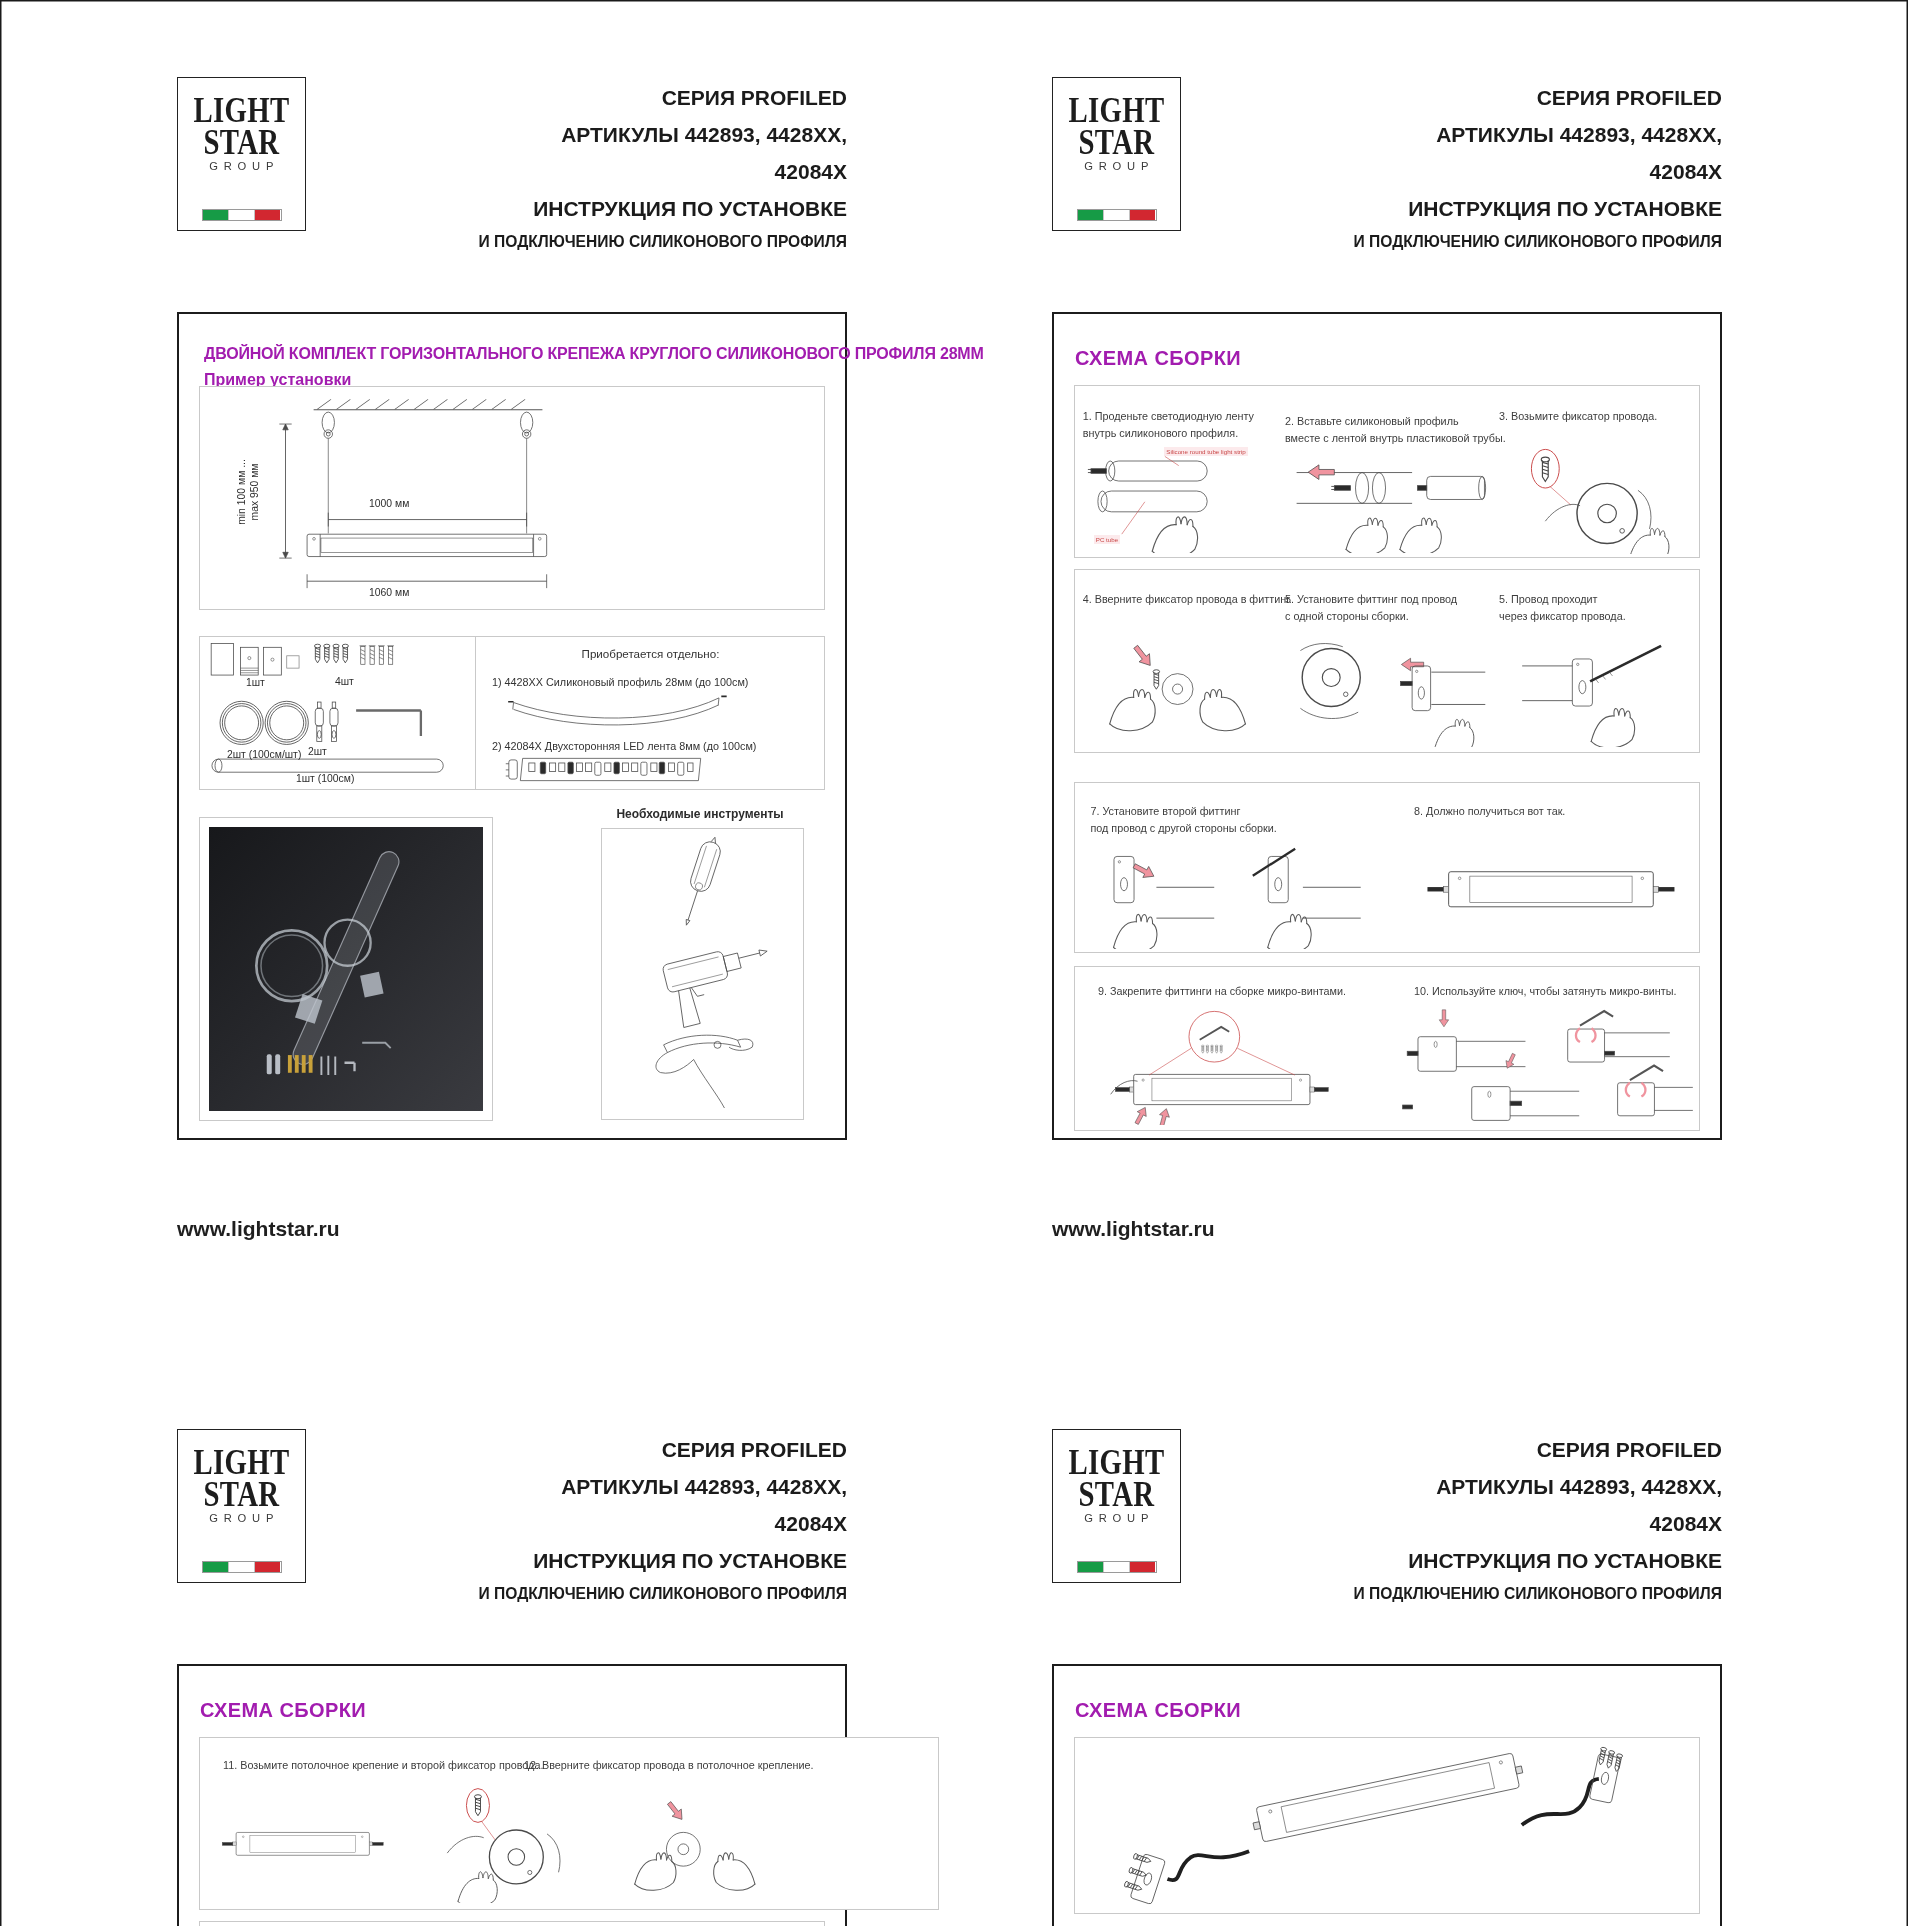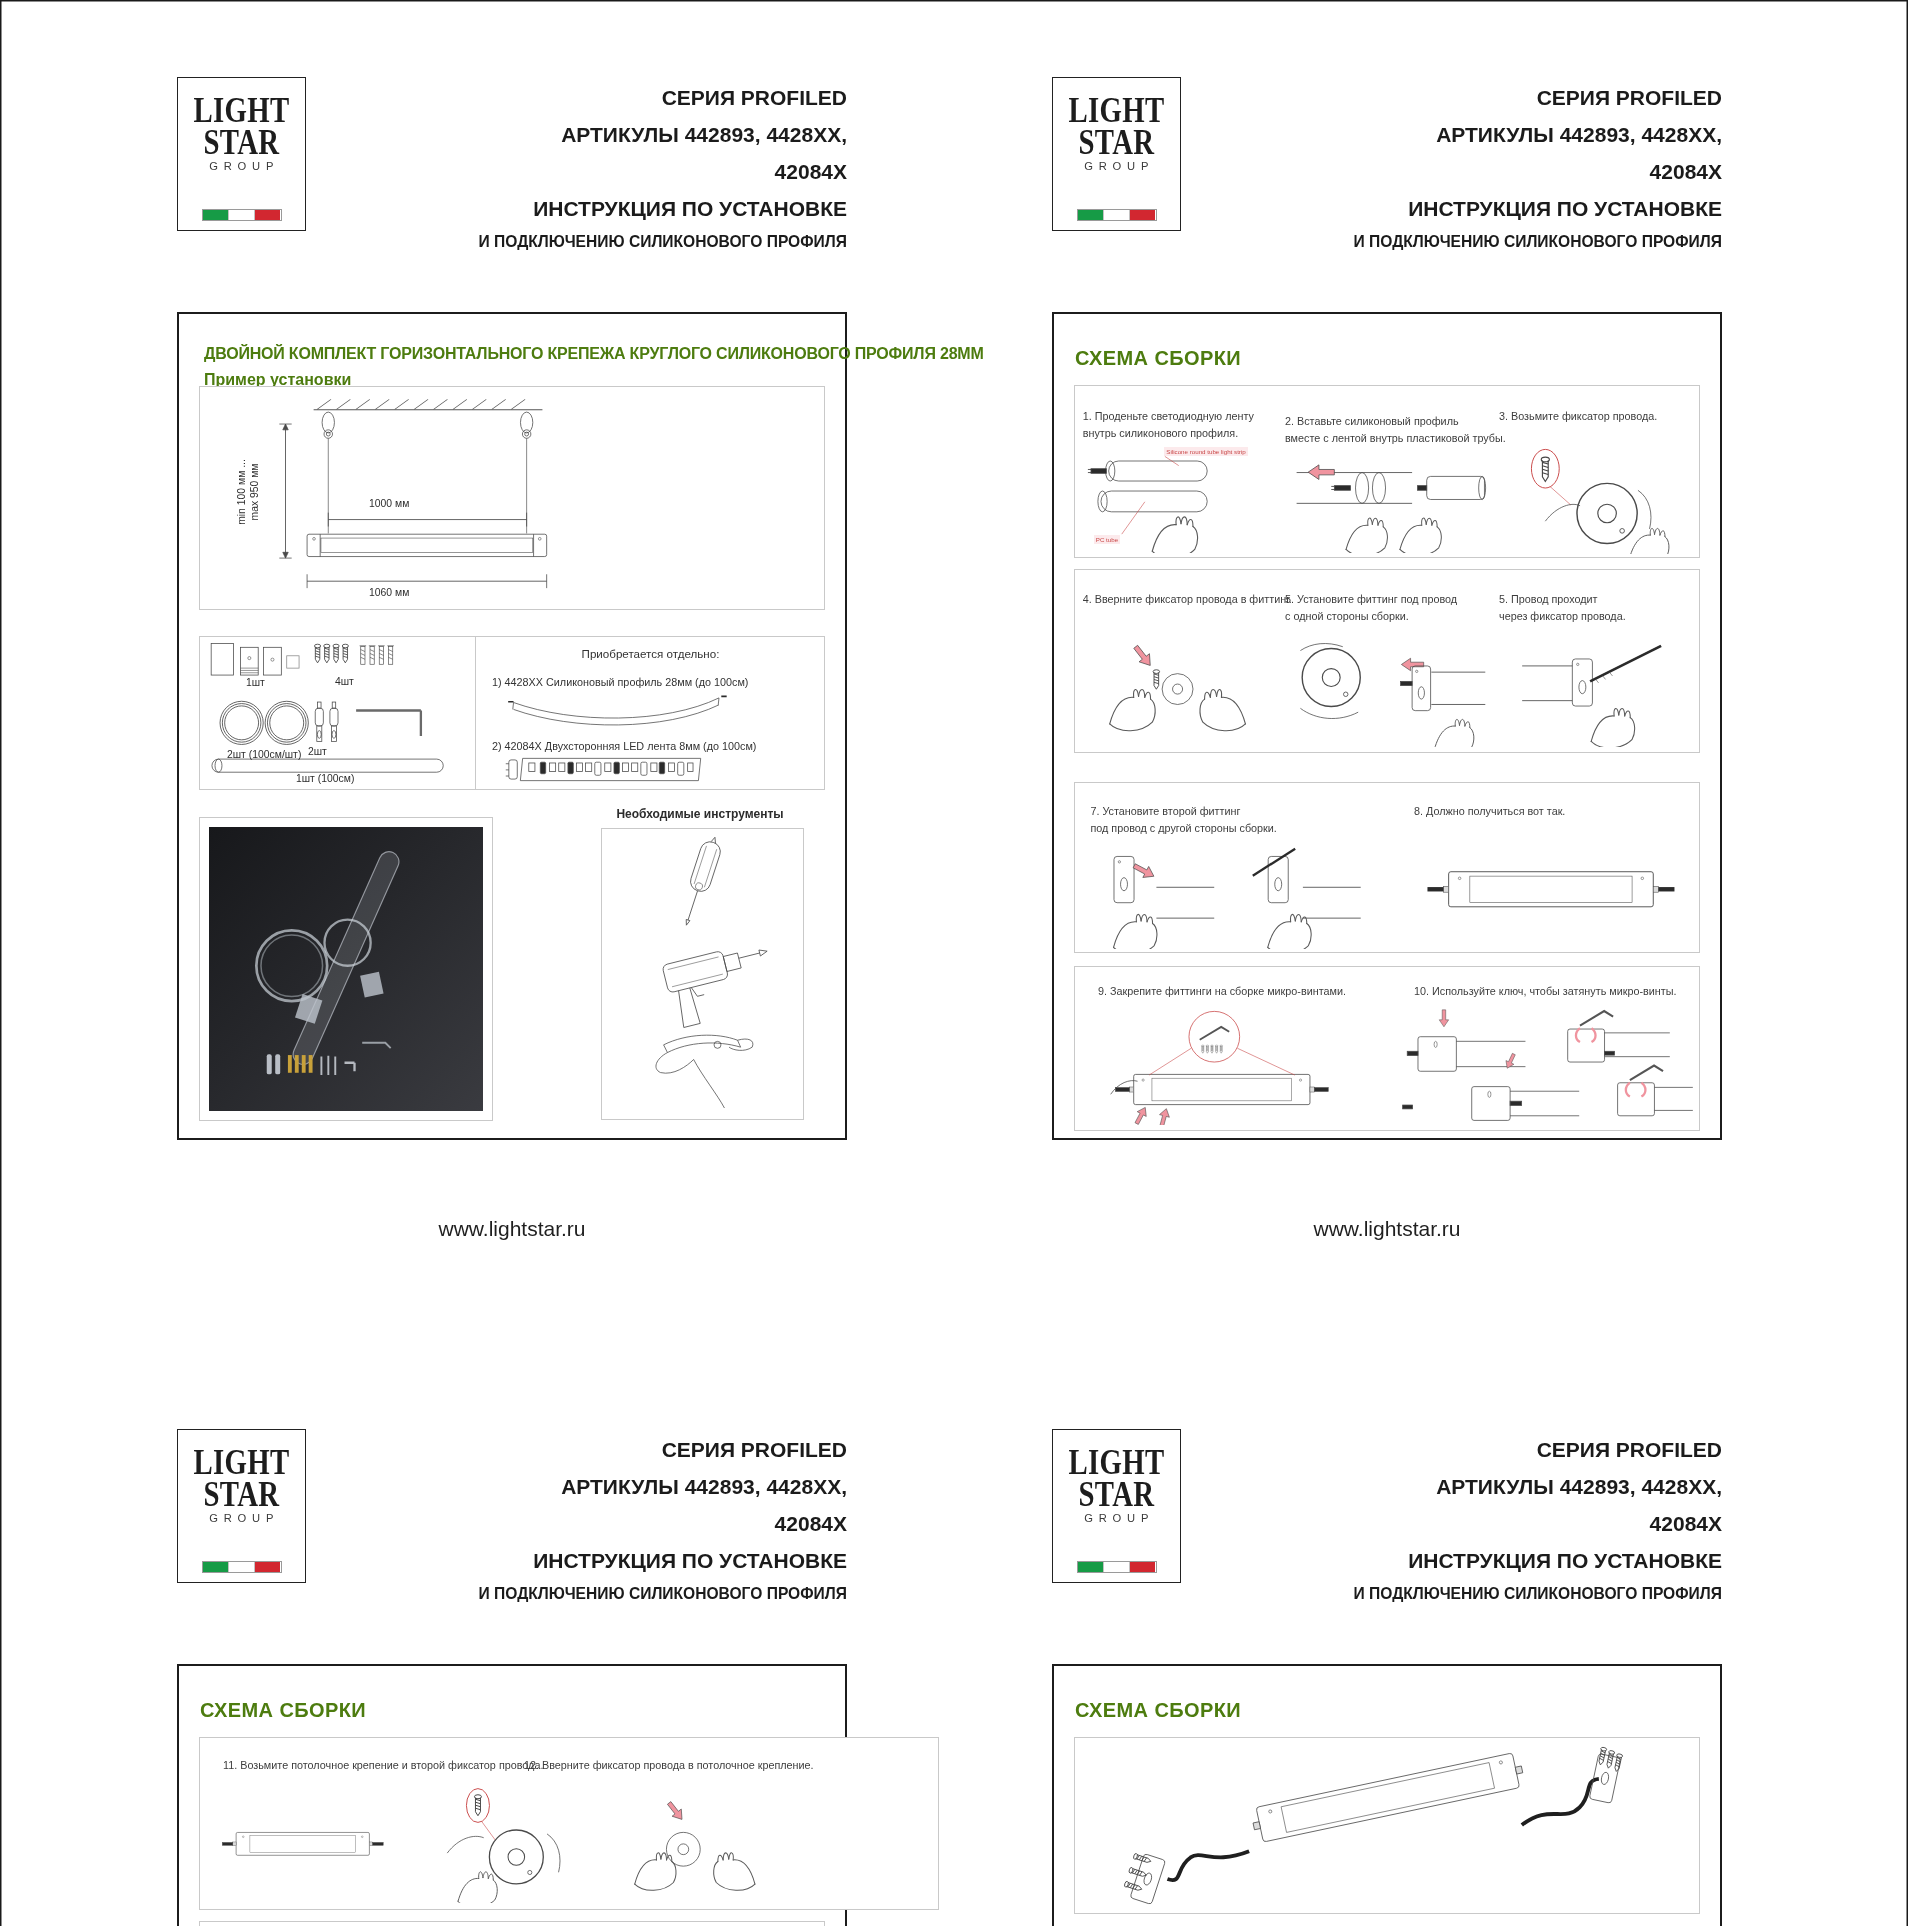--- a/index.html
+++ b/index.html
@@ -16,22 +16,22 @@
   .flag{position:absolute;left:50%;transform:translateX(-50%);bottom:9.2px;width:80px;height:11.6px;
         border:0.4px solid #9a9a9a;display:flex;box-sizing:border-box}
   .fg{flex:1;background:#169b46}.fw{flex:1;background:#fff;border-left:0.4px solid #c2c2c2;border-right:0.4px solid #c2c2c2}
   .fr{flex:1;background:#d22730}
   .title-block{position:absolute;right:0;top:79px;text-align:right}
   .tl{font-size:21px;font-weight:700;line-height:37px;color:#1b1b1b;white-space:nowrap}
   .tl.small{font-size:16.6px;line-height:30px;transform:scaleX(.94);transform-origin:right center}
   
   .frame{position:absolute;left:0;top:312px;width:670px;height:828px;border:2.3px solid #1c1c1c;box-sizing:border-box}
   .gbox{position:absolute;border:1.2px solid #c9c9c9;box-sizing:border-box;background:#fff}
-  .footer{position:absolute;left:0;top:1217px;width:670px;text-align:center;font-size:21px;font-weight:400;color:#1f1f1f}
-  .sec-title{position:absolute;font-weight:700;color:#4d7c0f;white-space:nowrap}
+  .footer{position:absolute;left:0;top:1217px;width:670px;text-align:left;font-size:21px;font-weight:700;color:#1f1f1f}
+  .sec-title{position:absolute;font-weight:700;color:#a21caf;white-space:nowrap}
   .kit-title{left:27px;top:332px;font-size:16px;letter-spacing:-0.2px}
   .kit-sub{left:27px;top:355px;font-size:16px}
   .acc-title{left:27px;top:615px;font-size:17.7px}
   .asm-title{left:23px;top:330px;font-size:20px;letter-spacing:0.4px}
   .tools-title{position:absolute;left:418px;top:807px;width:210px;text-align:center;font-size:12px;font-weight:700;color:#2c2c2c}
   .step-text{position:absolute;font-size:10.8px;line-height:17px;color:#3d3d3d;text-align:left;white-space:nowrap}
   .step-text.left{text-align:center}
   .qty{position:absolute;font-size:10.4px;color:#2e2e2e;text-align:left;white-space:nowrap}
   .sep-title{position:absolute;left:275px;top:10px;width:351px;text-align:center;font-size:11.6px;font-weight:400;color:#333}
   .sep-item{position:absolute;font-size:10.8px;color:#333;white-space:nowrap}

